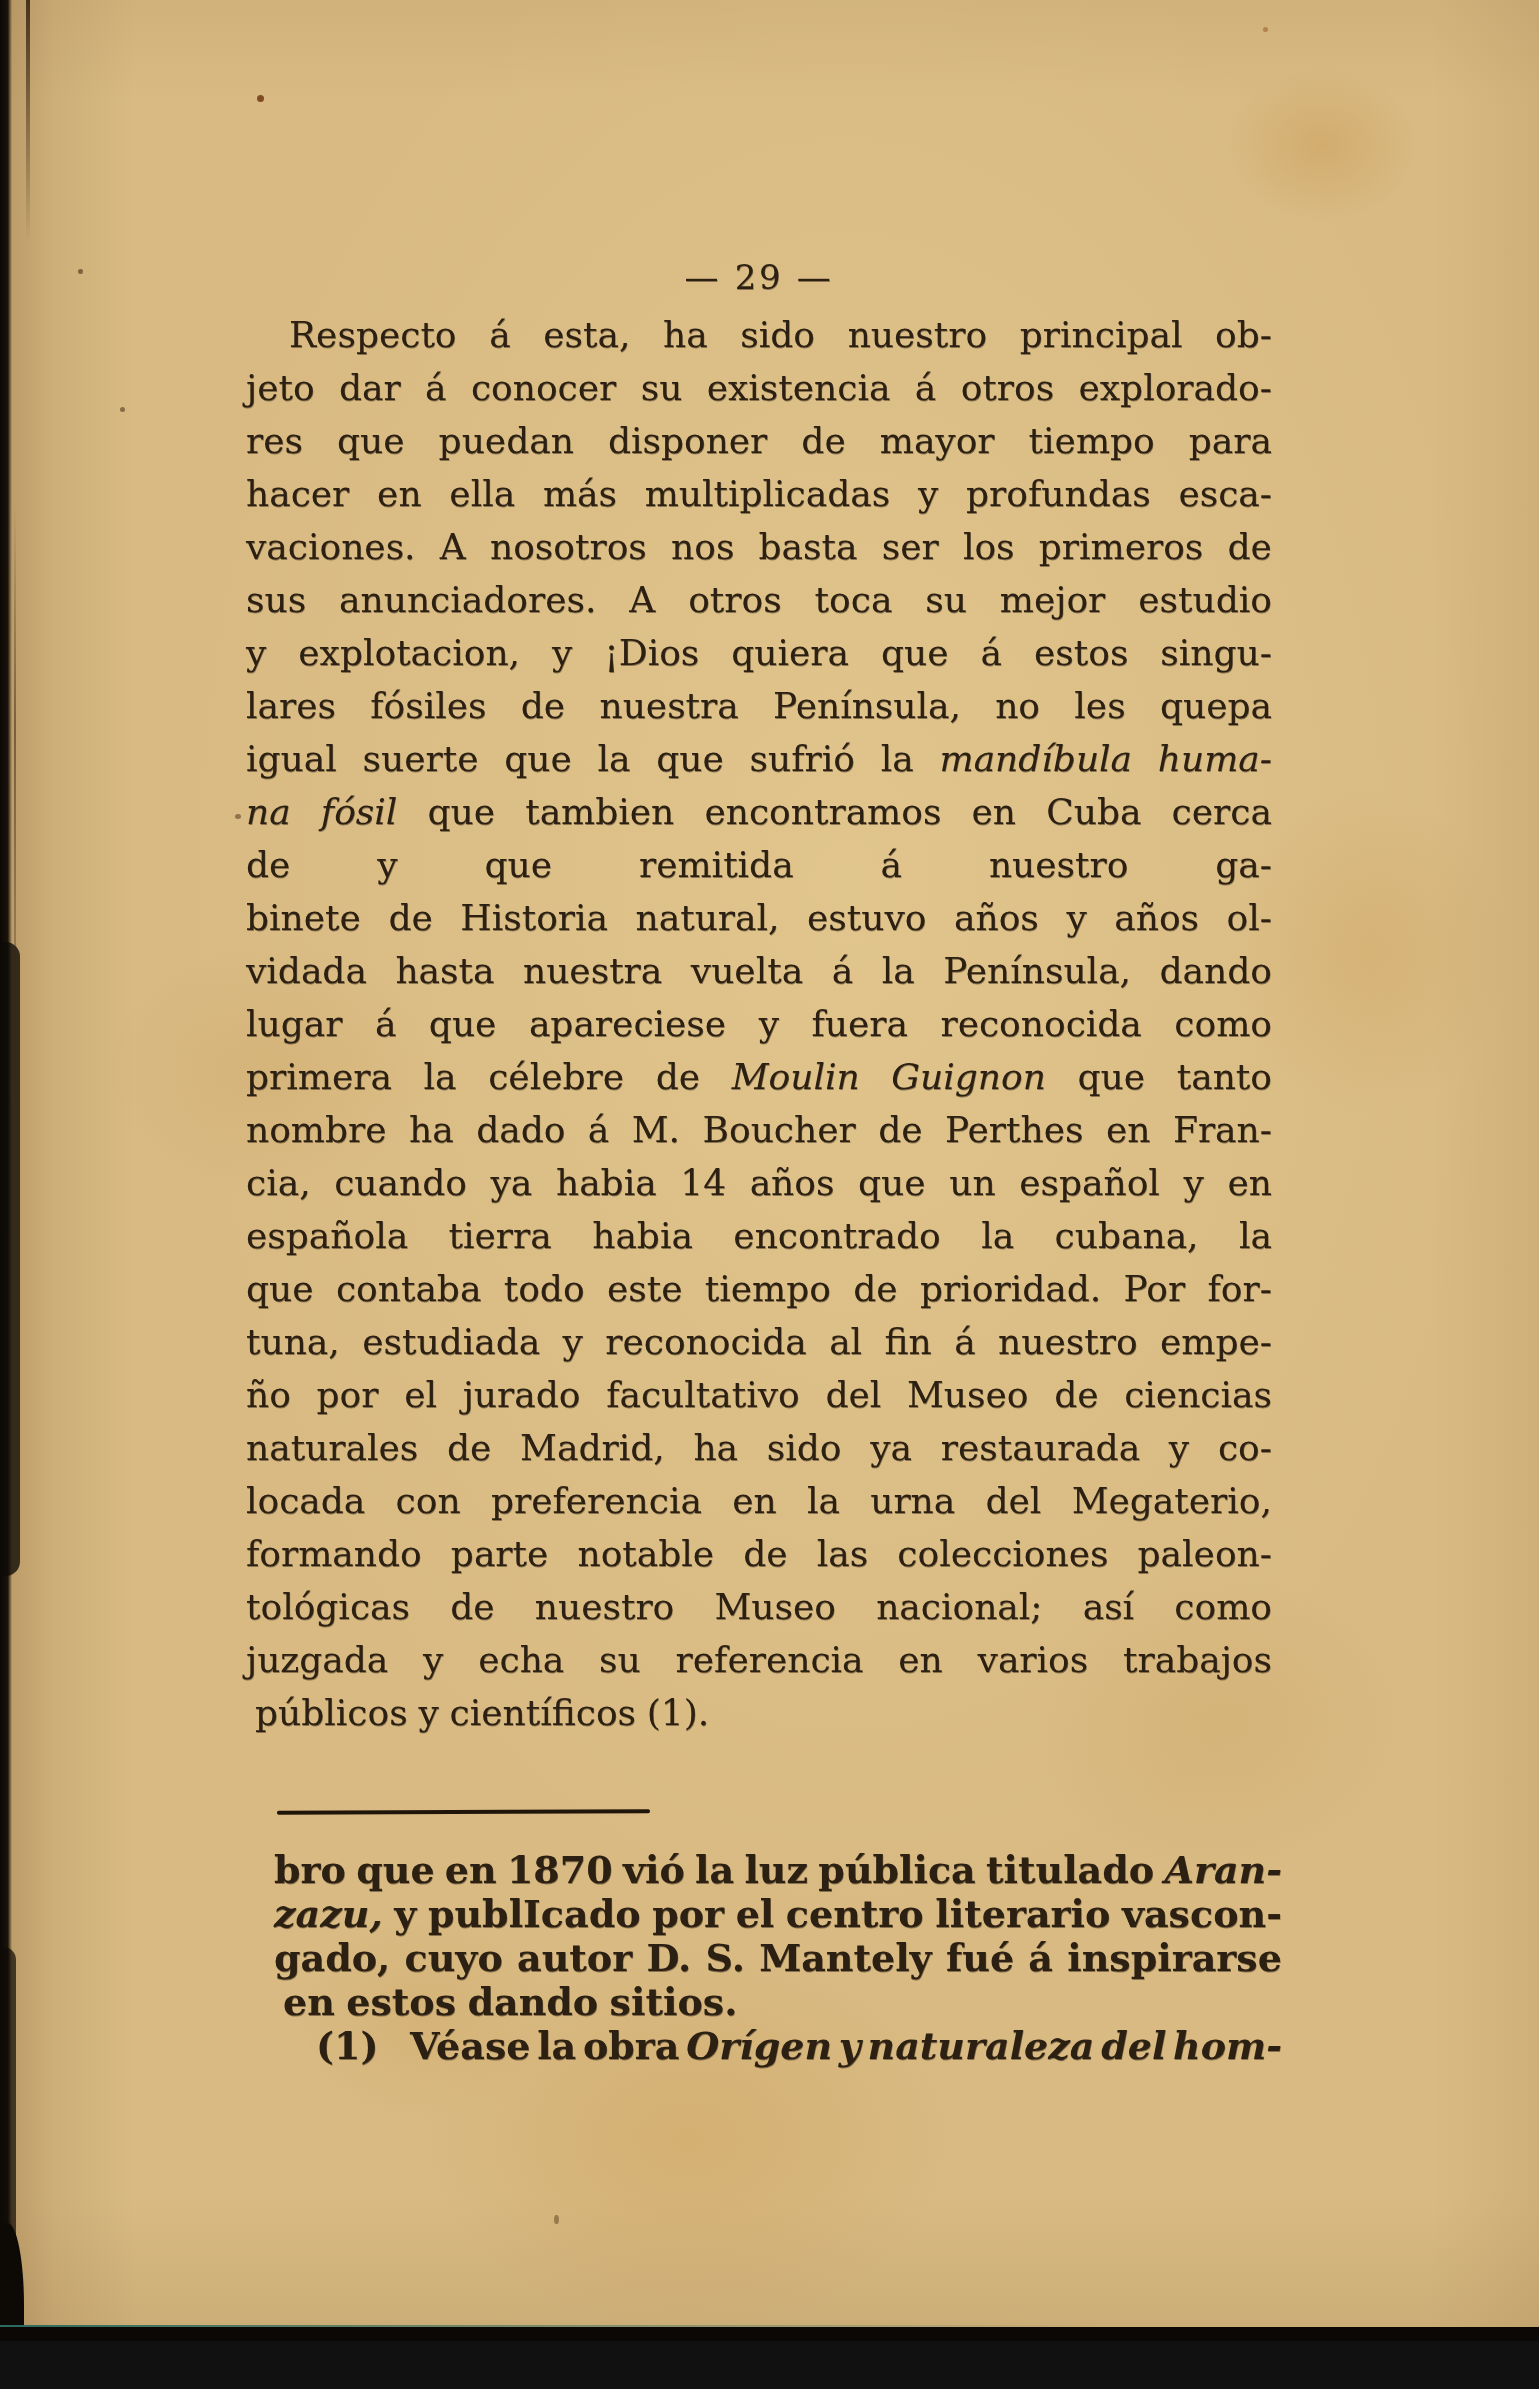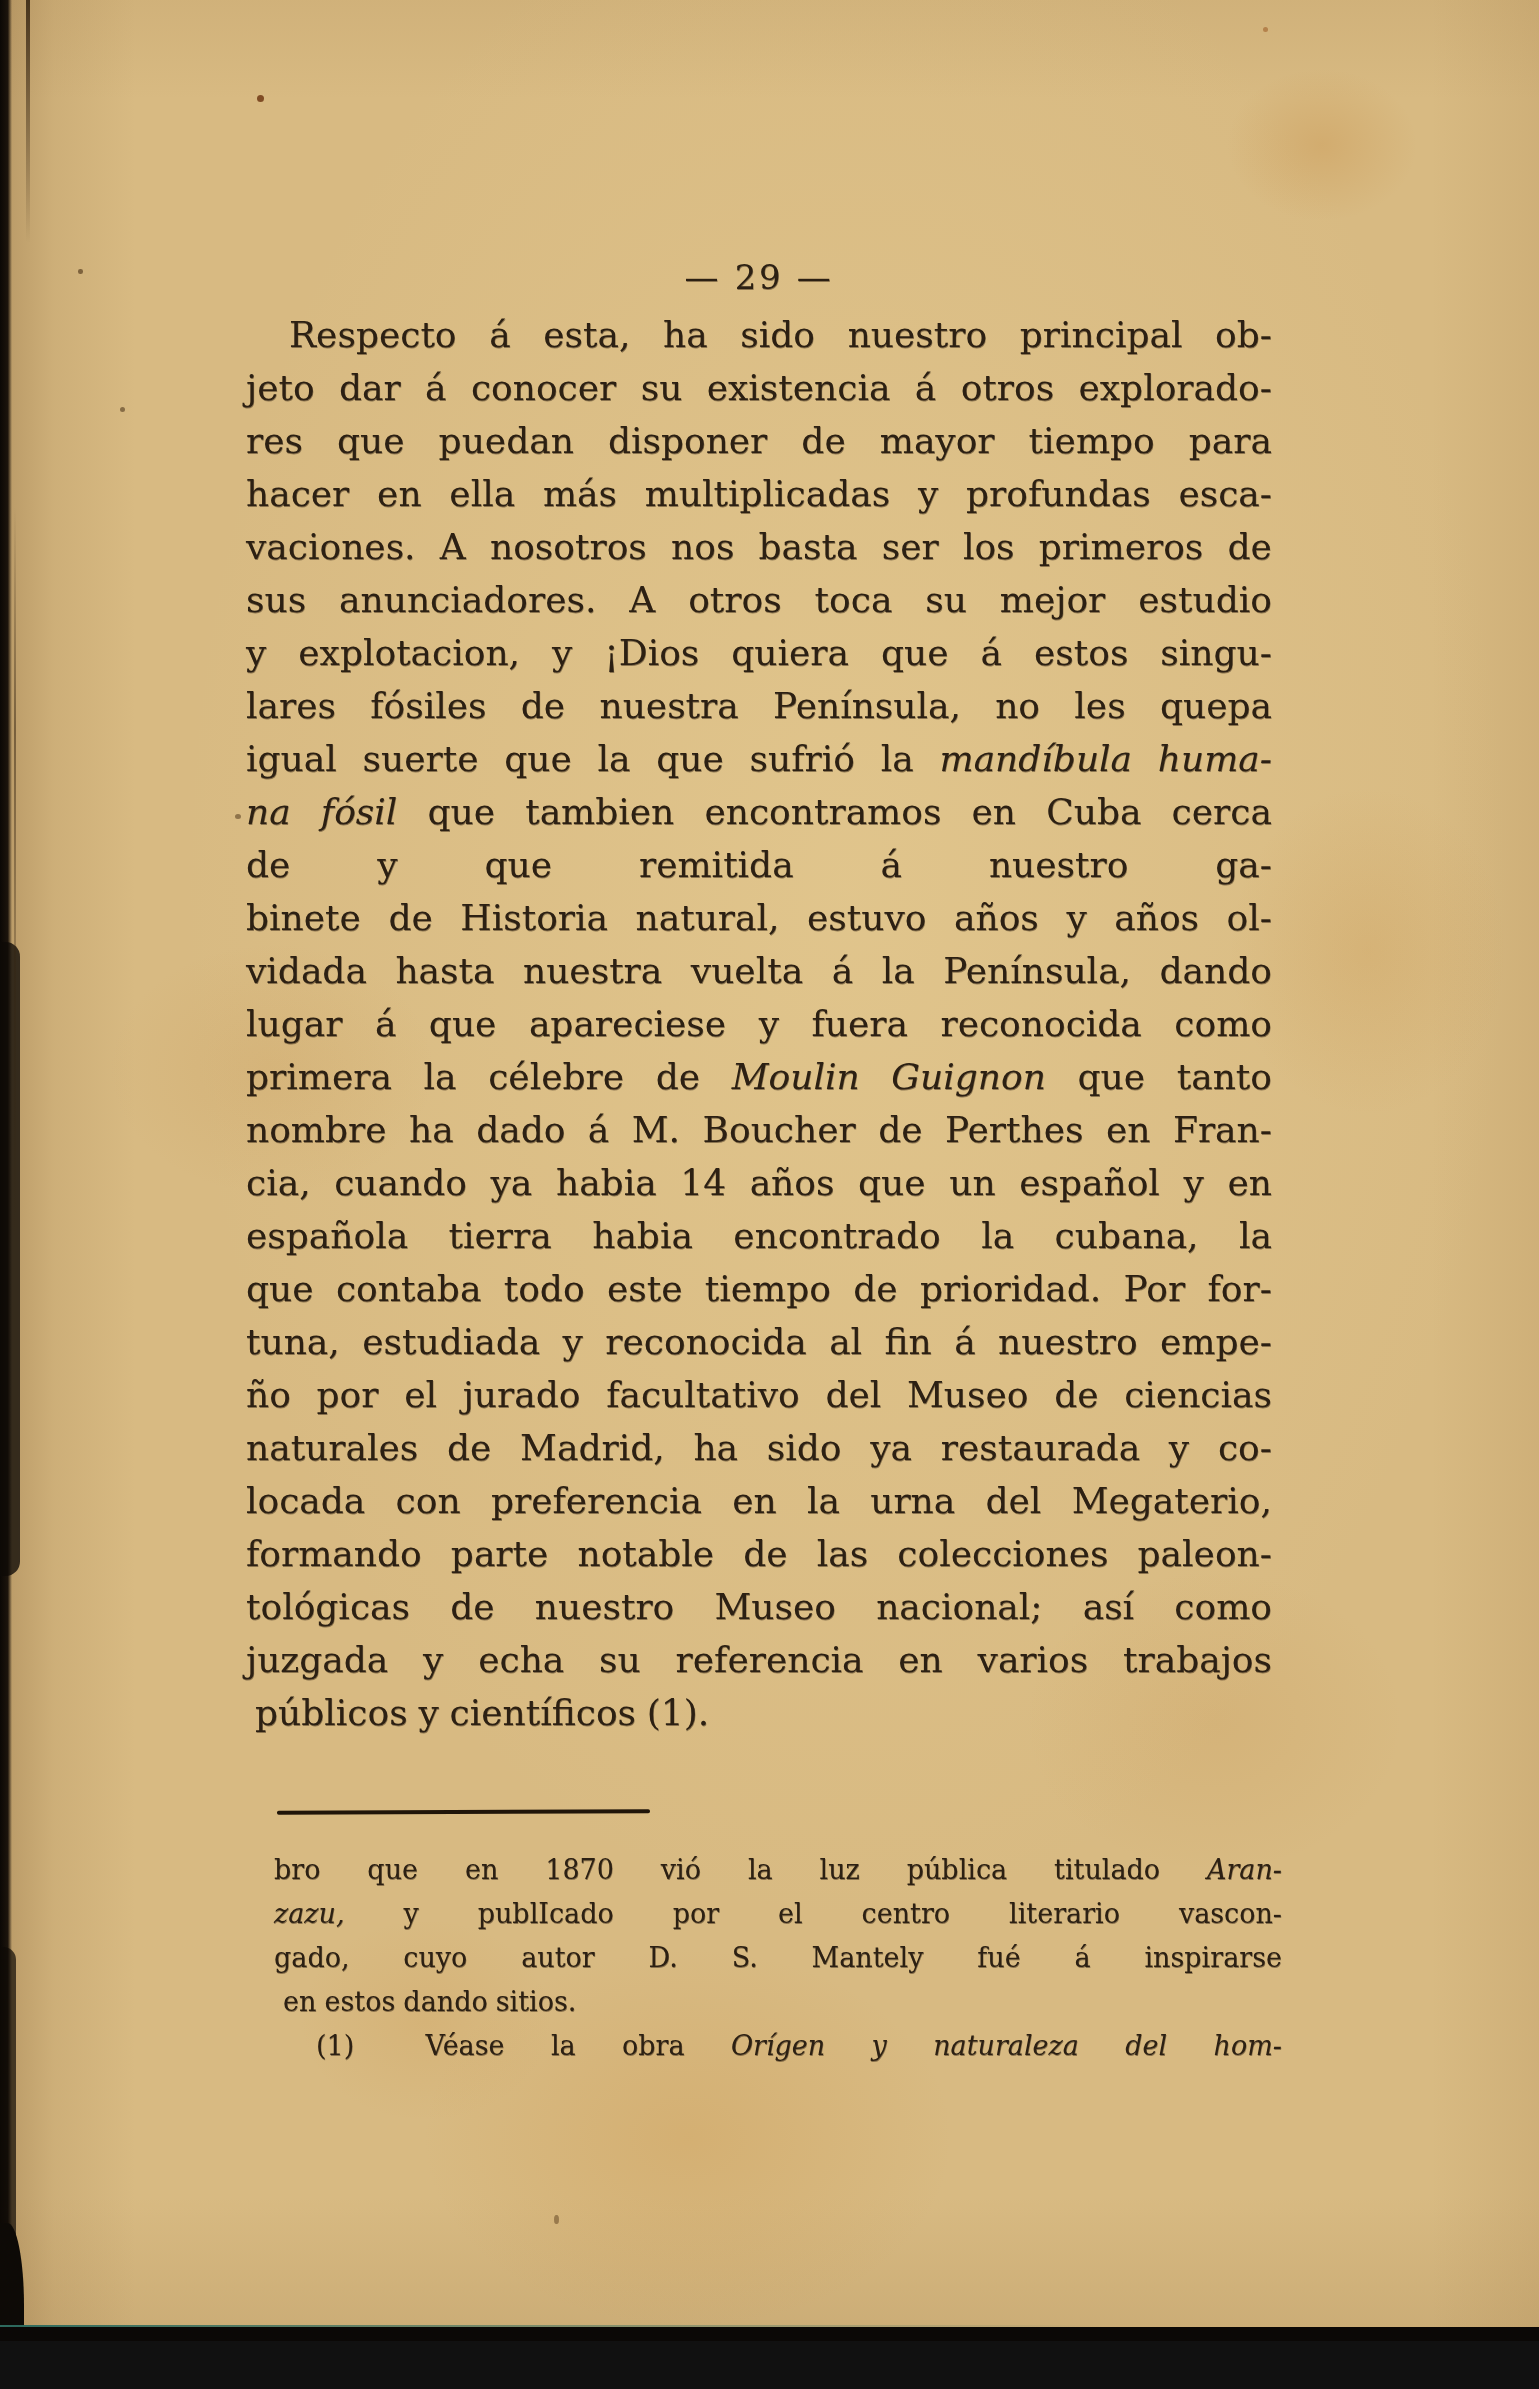--- a/index.html
+++ b/index.html
@@ -51,21 +51,21 @@
   .pagenum{position:absolute;left:246px;top:257px;width:1026px;
     text-align:center;font-size:34px;letter-spacing:2.7px;}
   .bodytext{position:absolute;left:246px;top:308px;width:1026px;font-size:36px;}
   .bodytext .line{height:53px;line-height:53px;}
   .line{display:flex;white-space:nowrap;overflow:visible;}
   .line.just{justify-content:space-between;}
   .line.nojust{justify-content:flex-start;column-gap:.30em;margin-left:9px;}
   .it{font-style:italic;}
   .fn-rule{position:absolute;left:277px;top:1810px;width:373px;height:3.6px;
     background:#201509;transform:rotate(-0.25deg);border-radius:1.8px;}
-  .footnote{position:absolute;left:274px;top:1848px;width:1008px;font-size:27px;}
+  .footnote{position:absolute;left:274px;top:1848px;width:1008px;font-size:38px;font-weight:bold;}
   .footnote .line{height:44px;line-height:44px;}
   .fnum-word{margin-right:25px;}
 </style>
 </head>
 <body>
 
 <div class="scan">
 
   <div class="edge-left"></div>
   <div class="edge-blob-a"></div>

